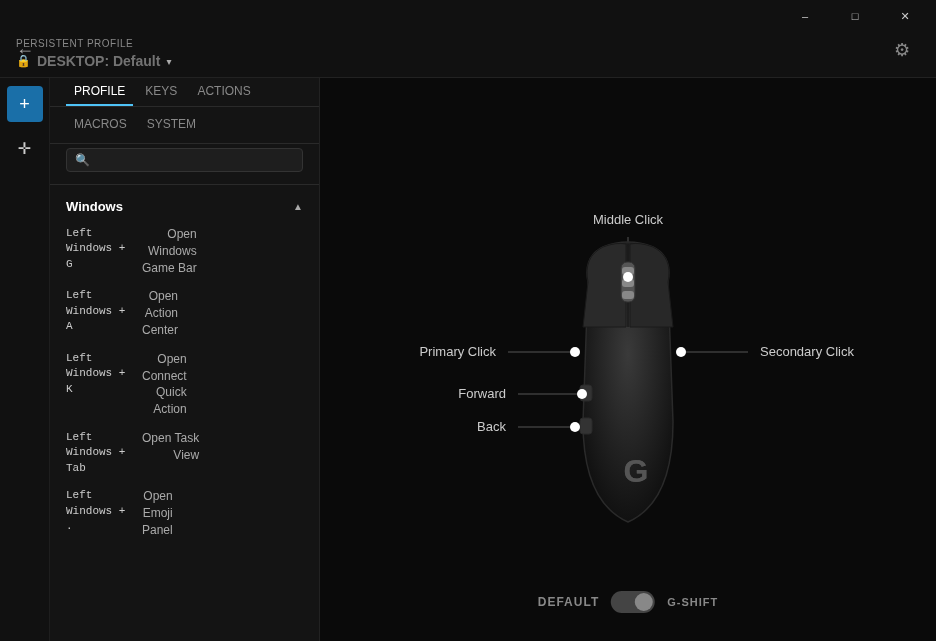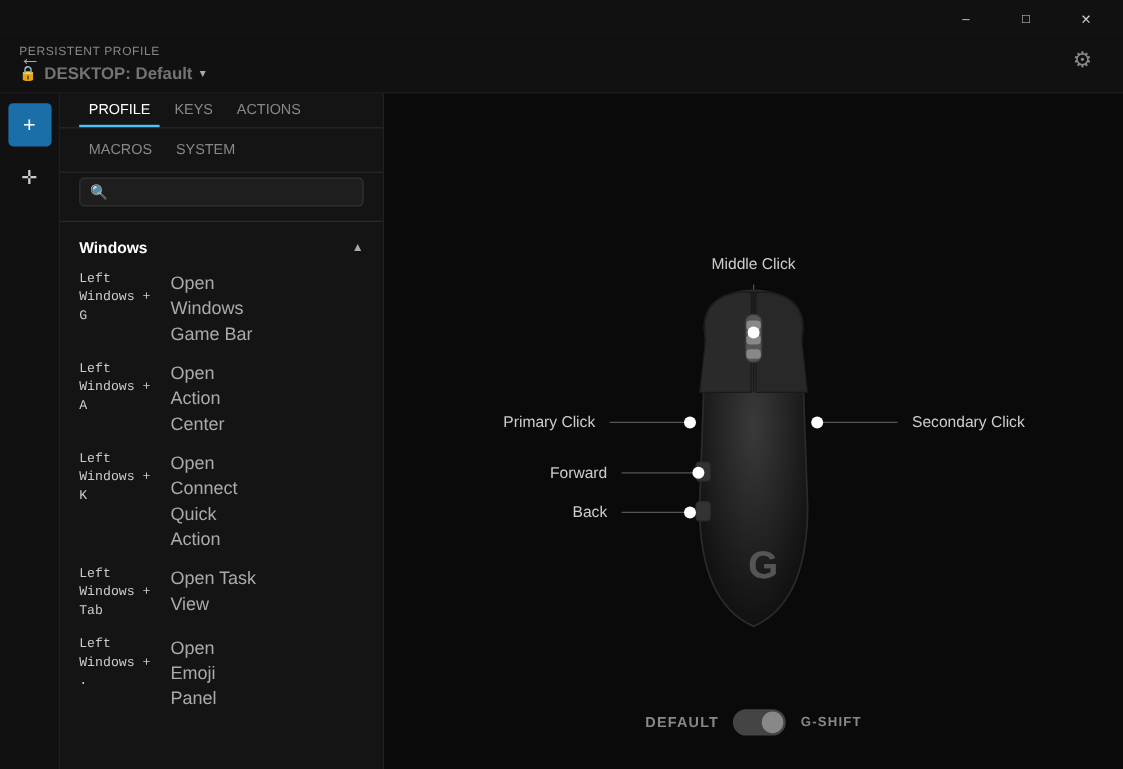--- a/index.html
+++ b/index.html
@@ -215,23 +215,24 @@
       gap: 6px;
     }
     .cmd-key {
       font-size: 11px;
       color: #ccc;
       min-width: 70px;
       line-height: 1.4;
       font-family: Liberation Mono, monospace;
     }
     .cmd-desc {
-      font-size: 15px;
+      font-size: 12px;
       color: #aaa;
       line-height: 1.4;
+      text-align: right;
     }
 
     
     .right-panel {
       flex: 1;
       background: #0a0a0a;
       display: flex;
       flex-direction: column;
       align-items: center;
       justify-content: center;

